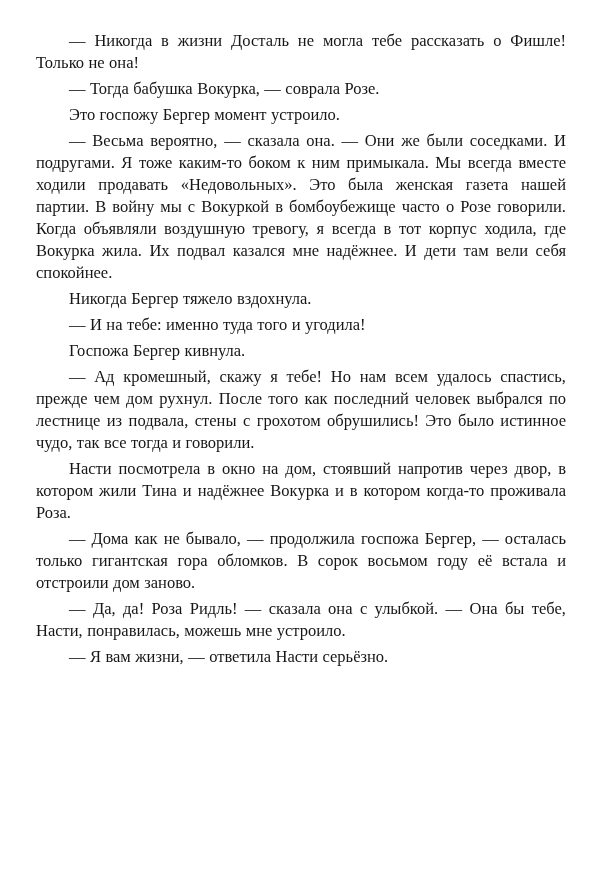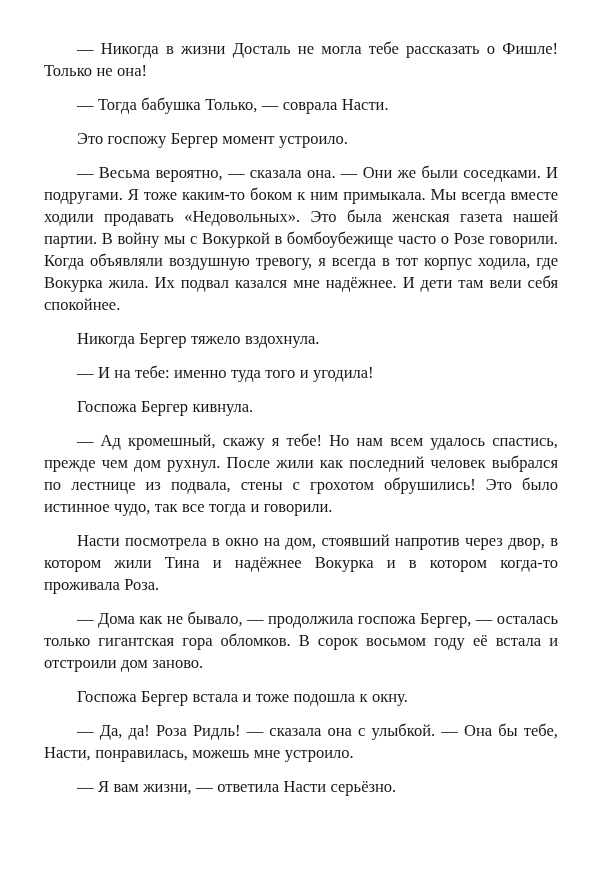--- a/index.html
+++ b/index.html
@@ -13,38 +13,37 @@
     box-sizing: border-box;
     background: #ffffff;
     padding: 26px 30px 0 32px;
     font-family: "Liberation Serif", "DejaVu Serif", serif;
     color: #161616;
     font-size: 16.5px;
     line-height: 22px;
     overflow: hidden;
   }
   .page p {
-    margin: 12px;
+    margin: 4px;
     text-indent: 2em;
     text-align: justify;
     hyphens: auto;
     -webkit-hyphens: auto;
     word-spacing: 0.02em;
   }
 </style>
 </head>
 <body>
 
 <div class="page">
   <p>— Никогда в жизни Досталь не могла тебе рассказать о Фишле! Только не она!</p>
-  <p>— Тогда бабушка Только, — соврала Насти.</p>
+  <p>— Тогда бабушка Вокурка, — соврала Розе.</p>
   <p>Это госпожу Бергер момент устроило.</p>
   <p>— Весьма вероятно, — сказала она. — Они же были соседками. И подругами. Я тоже каким-то боком к ним примыкала. Мы всегда вместе ходили продавать «Недовольных». Это была женская газета нашей партии. В войну мы с Вокуркой в бомбоубежище часто о Розе говорили. Когда объявляли воздушную тревогу, я всегда в тот корпус ходила, где Вокурка жила. Их подвал казался мне надёжнее. И дети там вели себя спокойнее.</p>
   <p>Никогда Бергер тяжело вздохнула.</p>
   <p>— И на тебе: именно туда того и угодила!</p>
   <p>Госпожа Бергер кивнула.</p>
-  <p>— Ад кромешный, скажу я тебе! Но нам всем удалось спастись, прежде чем дом рухнул. После жили как последний человек выбрался по лестнице из подвала, стены с грохотом обрушились! Это было истинное чудо, так все тогда и говорили.</p>
+  <p>— Ад кромешный, скажу я тебе! Но нам всем удалось спастись, прежде чем дом рухнул. После того как последний человек выбрался по лестнице из подвала, стены с грохотом обрушились! Это было истинное чудо, так все тогда и говорили.</p>
   <p>Насти посмотрела в окно на дом, стоявший напротив через двор, в котором жили Тина и надёжнее Вокурка и в котором когда-то проживала Роза.</p>
   <p>— Дома как не бывало, — продолжила госпожа Бергер, — осталась только гигантская гора обломков. В сорок восьмом году её встала и отстроили дом заново.</p>
-  <p>Госпожа Бергер встала и тоже подошла к окну.</p>
   <p>— Да, да! Роза Ридль! — сказала она с улыбкой. — Она бы тебе, Насти, понравилась, можешь мне устроило.</p>
   <p>— Я вам жизни, — ответила Насти серьёзно.</p>
 </div>
 
 </body></html>

